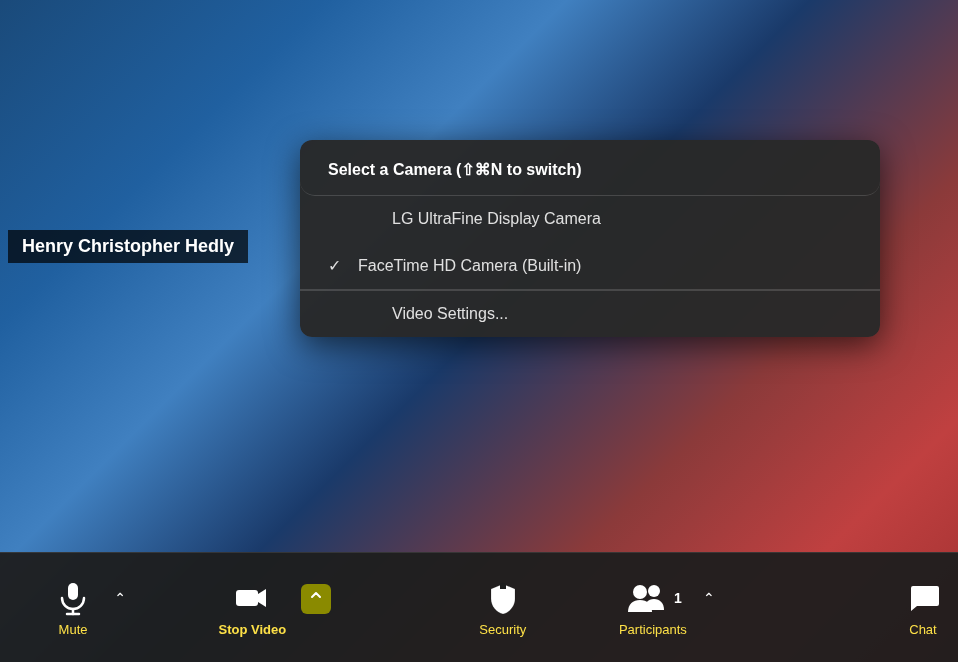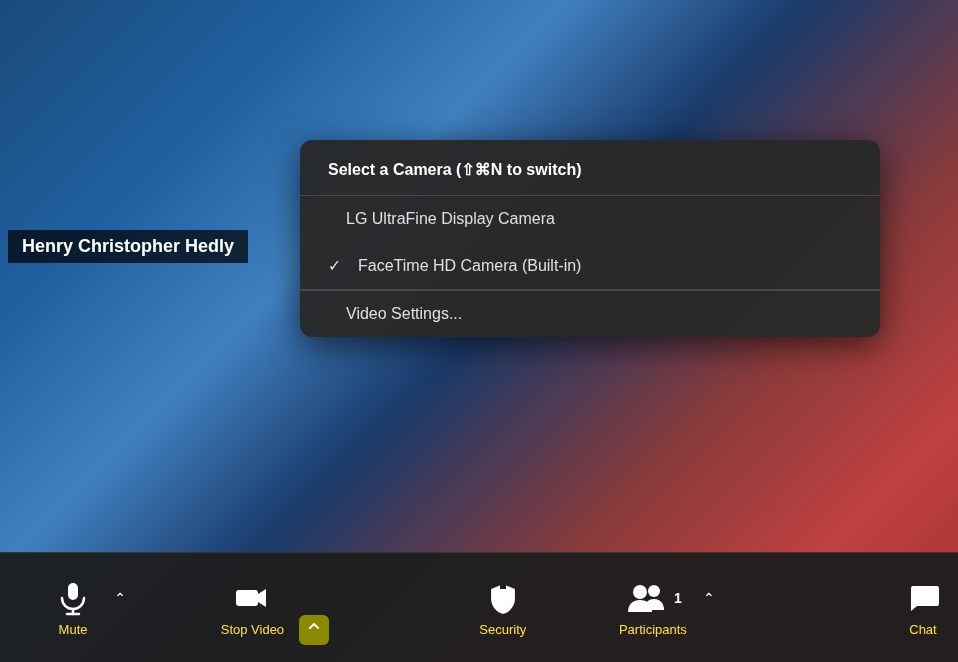--- a/index.html
+++ b/index.html
@@ -56,20 +56,21 @@
       z-index: 100;
       box-shadow: 0 8px 32px rgba(0,0,0,0.6);
     }
 
     .dropdown-title {
       color: #ffffff;
       font-size: 16px;
       font-weight: 700;
       padding: 20px 28px 16px 28px;
       border-bottom: 1px solid rgba(255,255,255,0.15);
+      border-radius: 15px;
     }
 
     .dropdown-item {
       color: #e0e0e0;
       font-size: 16px;
       padding: 14px 28px;
       cursor: pointer;
       display: flex;
       align-items: center;
       gap: 12px;
@@ -87,20 +88,21 @@
     }
 
     .dropdown-divider {
       height: 1px;
       background: rgba(255,255,255,0.15);
       margin: 0;
     }
 
     .dropdown-item.no-check {
       padding-left: 46px;
+      margin-left: 46px;
     }
 
     
     .toolbar {
       position: absolute;
       bottom: 0; left: 0;
       width: 100%;
       height: 110px;
       background: rgba(30, 30, 30, 0.95);
       display: flex;
@@ -166,24 +168,25 @@
       border-radius: 50%;
       font-size: 14px;
       height: 28px;
       width: 20px;
       margin-top: -20px;
     }
 
     
     .video-group {
       display: flex;
-      align-items: flex-end;
+      align-items: center;
       justify-content: center;
       flex: 1.2;
       gap: 1px;
+      font-weight: bold;
     }
 
     .video-btn-main {
       display: flex;
       flex-direction: column;
       align-items: center;
       justify-content: center;
       color: #ffffff;
       cursor: pointer;
       padding: 8px 12px;

